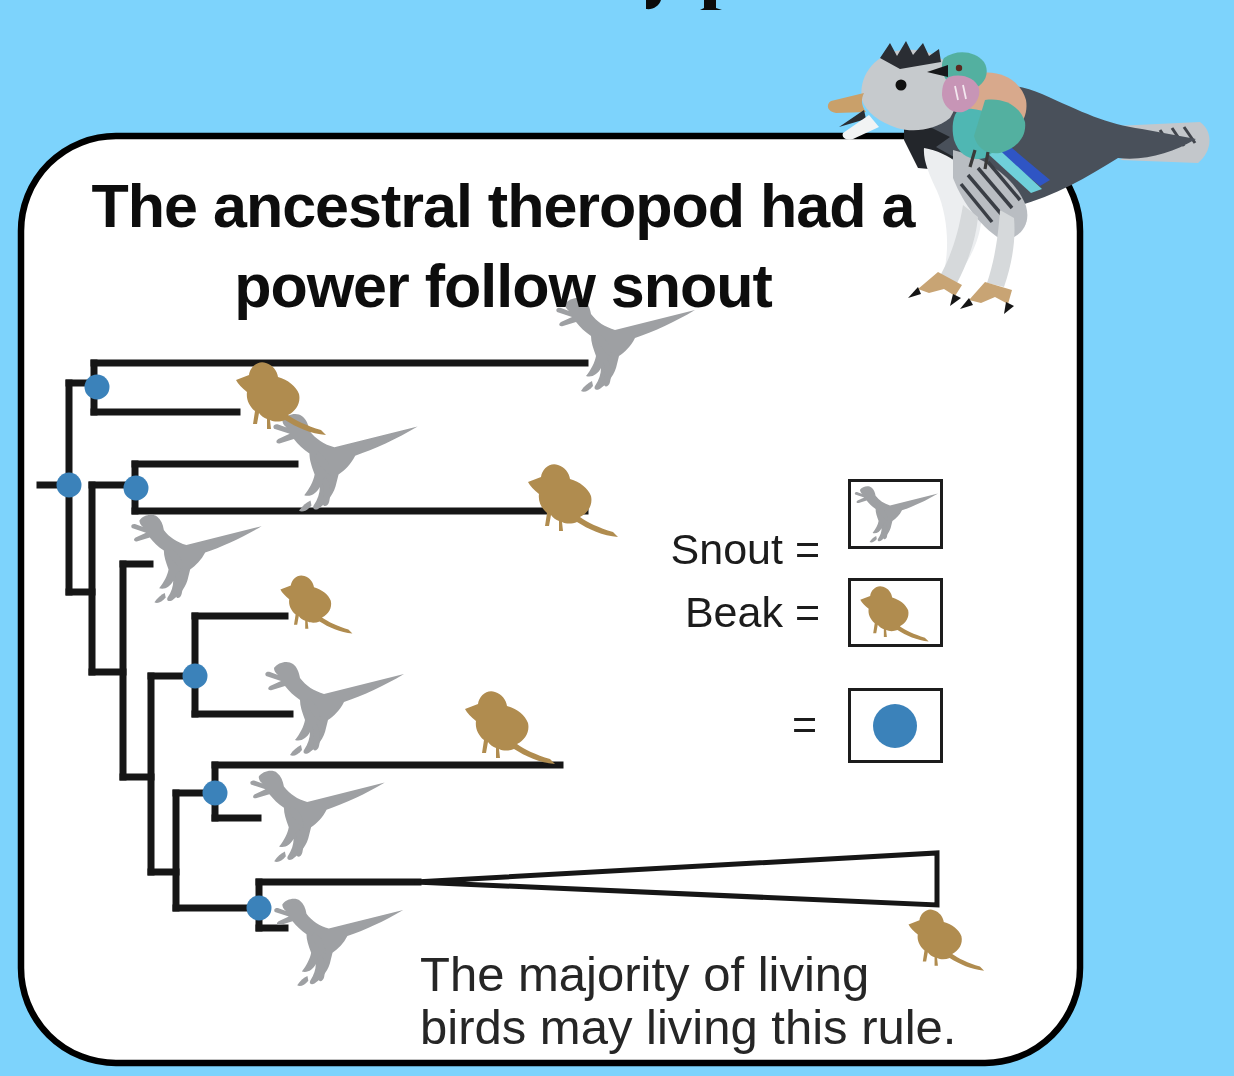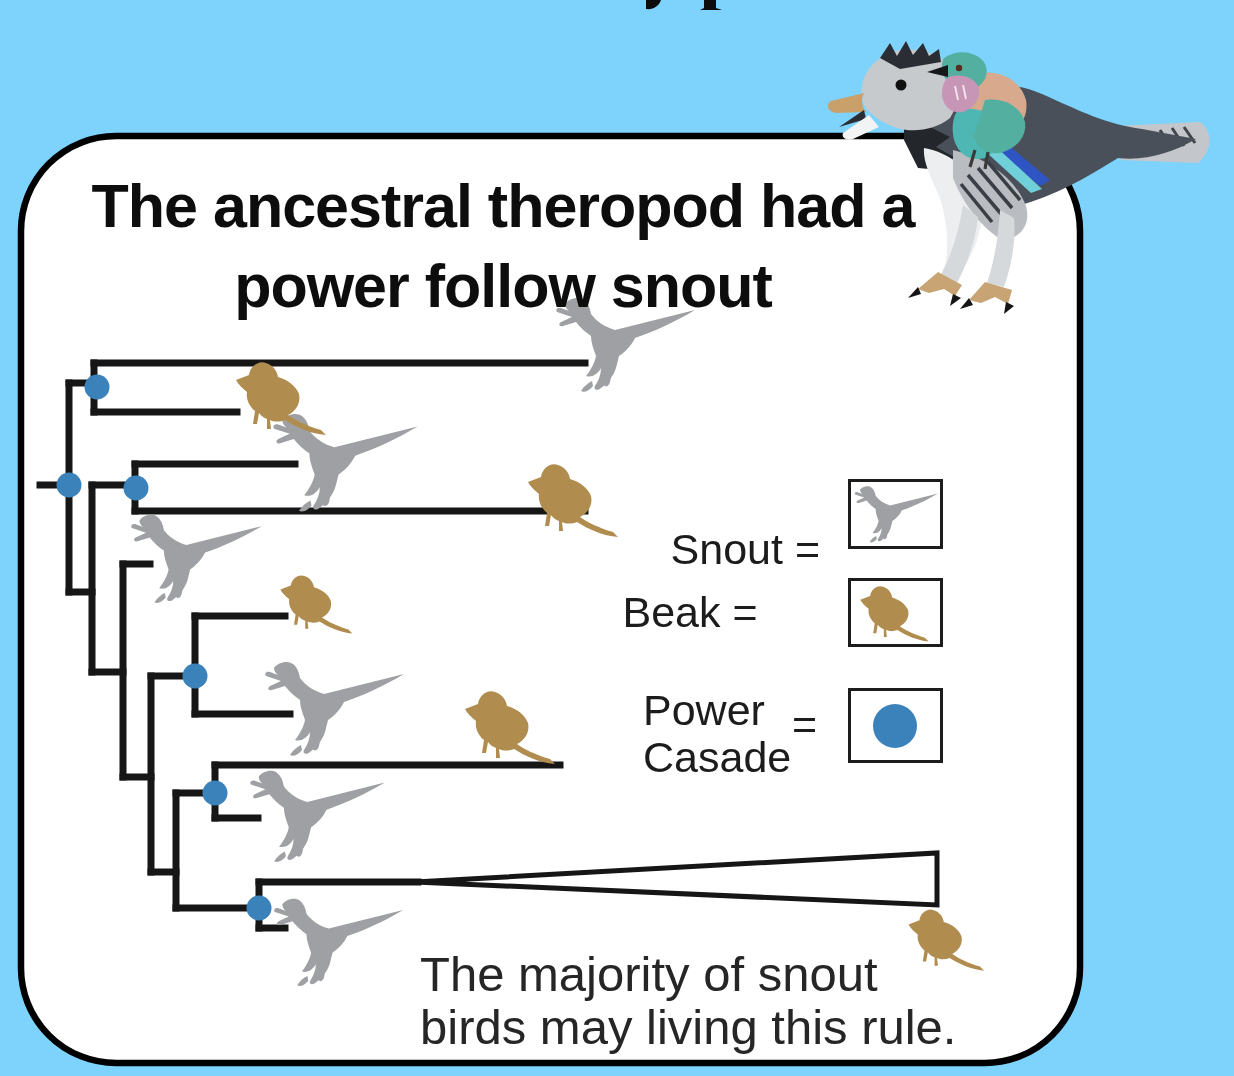--- a/index.html
+++ b/index.html
@@ -227,36 +227,32 @@
     <div>power follow snout</div>
   </div>
 
   <div class="abs legend-label right" style="left:560px;top:478px;width:260px;margin-top:48px;">Snout =</div>
   <div class="abs legend-box" style="left:848px;top:479px;width:95px;height:70px;">
     <svg width="89" height="64" viewBox="0 0 89 64">
       <use href="#sil-raptor" xlink:href="#sil-raptor" class="snout-fill" transform="translate(3,3) scale(0.60)"></use>
     </svg>
   </div>
 
-  <div class="abs legend-label right" style="left:560px;top:589px;width:260px;text-align:center;">Beak =</div>
+  <div class="abs legend-label right" style="left:560px;top:589px;width:260px;">Beak =</div>
   <div class="abs legend-box" style="left:848px;top:578px;width:95px;height:69px;">
     <svg width="89" height="63" viewBox="0 0 89 63">
       <use href="#sil-bird" xlink:href="#sil-bird" class="beak-fill" transform="translate(7,2) scale(0.76)"></use>
     </svg>
   </div>
 
-  <div class="abs legend-label" style="left:643px;top:687px;">
-    <div>Power</div>
-    <div>Casade</div>
-  </div>
   <div class="abs legend-label" style="left:792px;top:701px;">=</div>
   <div class="abs legend-box" style="left:848px;top:688px;width:95px;height:75px;">
     <svg width="89" height="69" viewBox="0 0 89 69">
       <circle cx="44" cy="35" r="22" class="node-fill"></circle>
     </svg>
   </div>
 
   <div class="abs caption">
-    <div>The majority of snout</div>
+    <div>The majority of living</div>
     <div>birds may living this rule.</div>
   </div>
 
 </div>
 
 </body></html>

